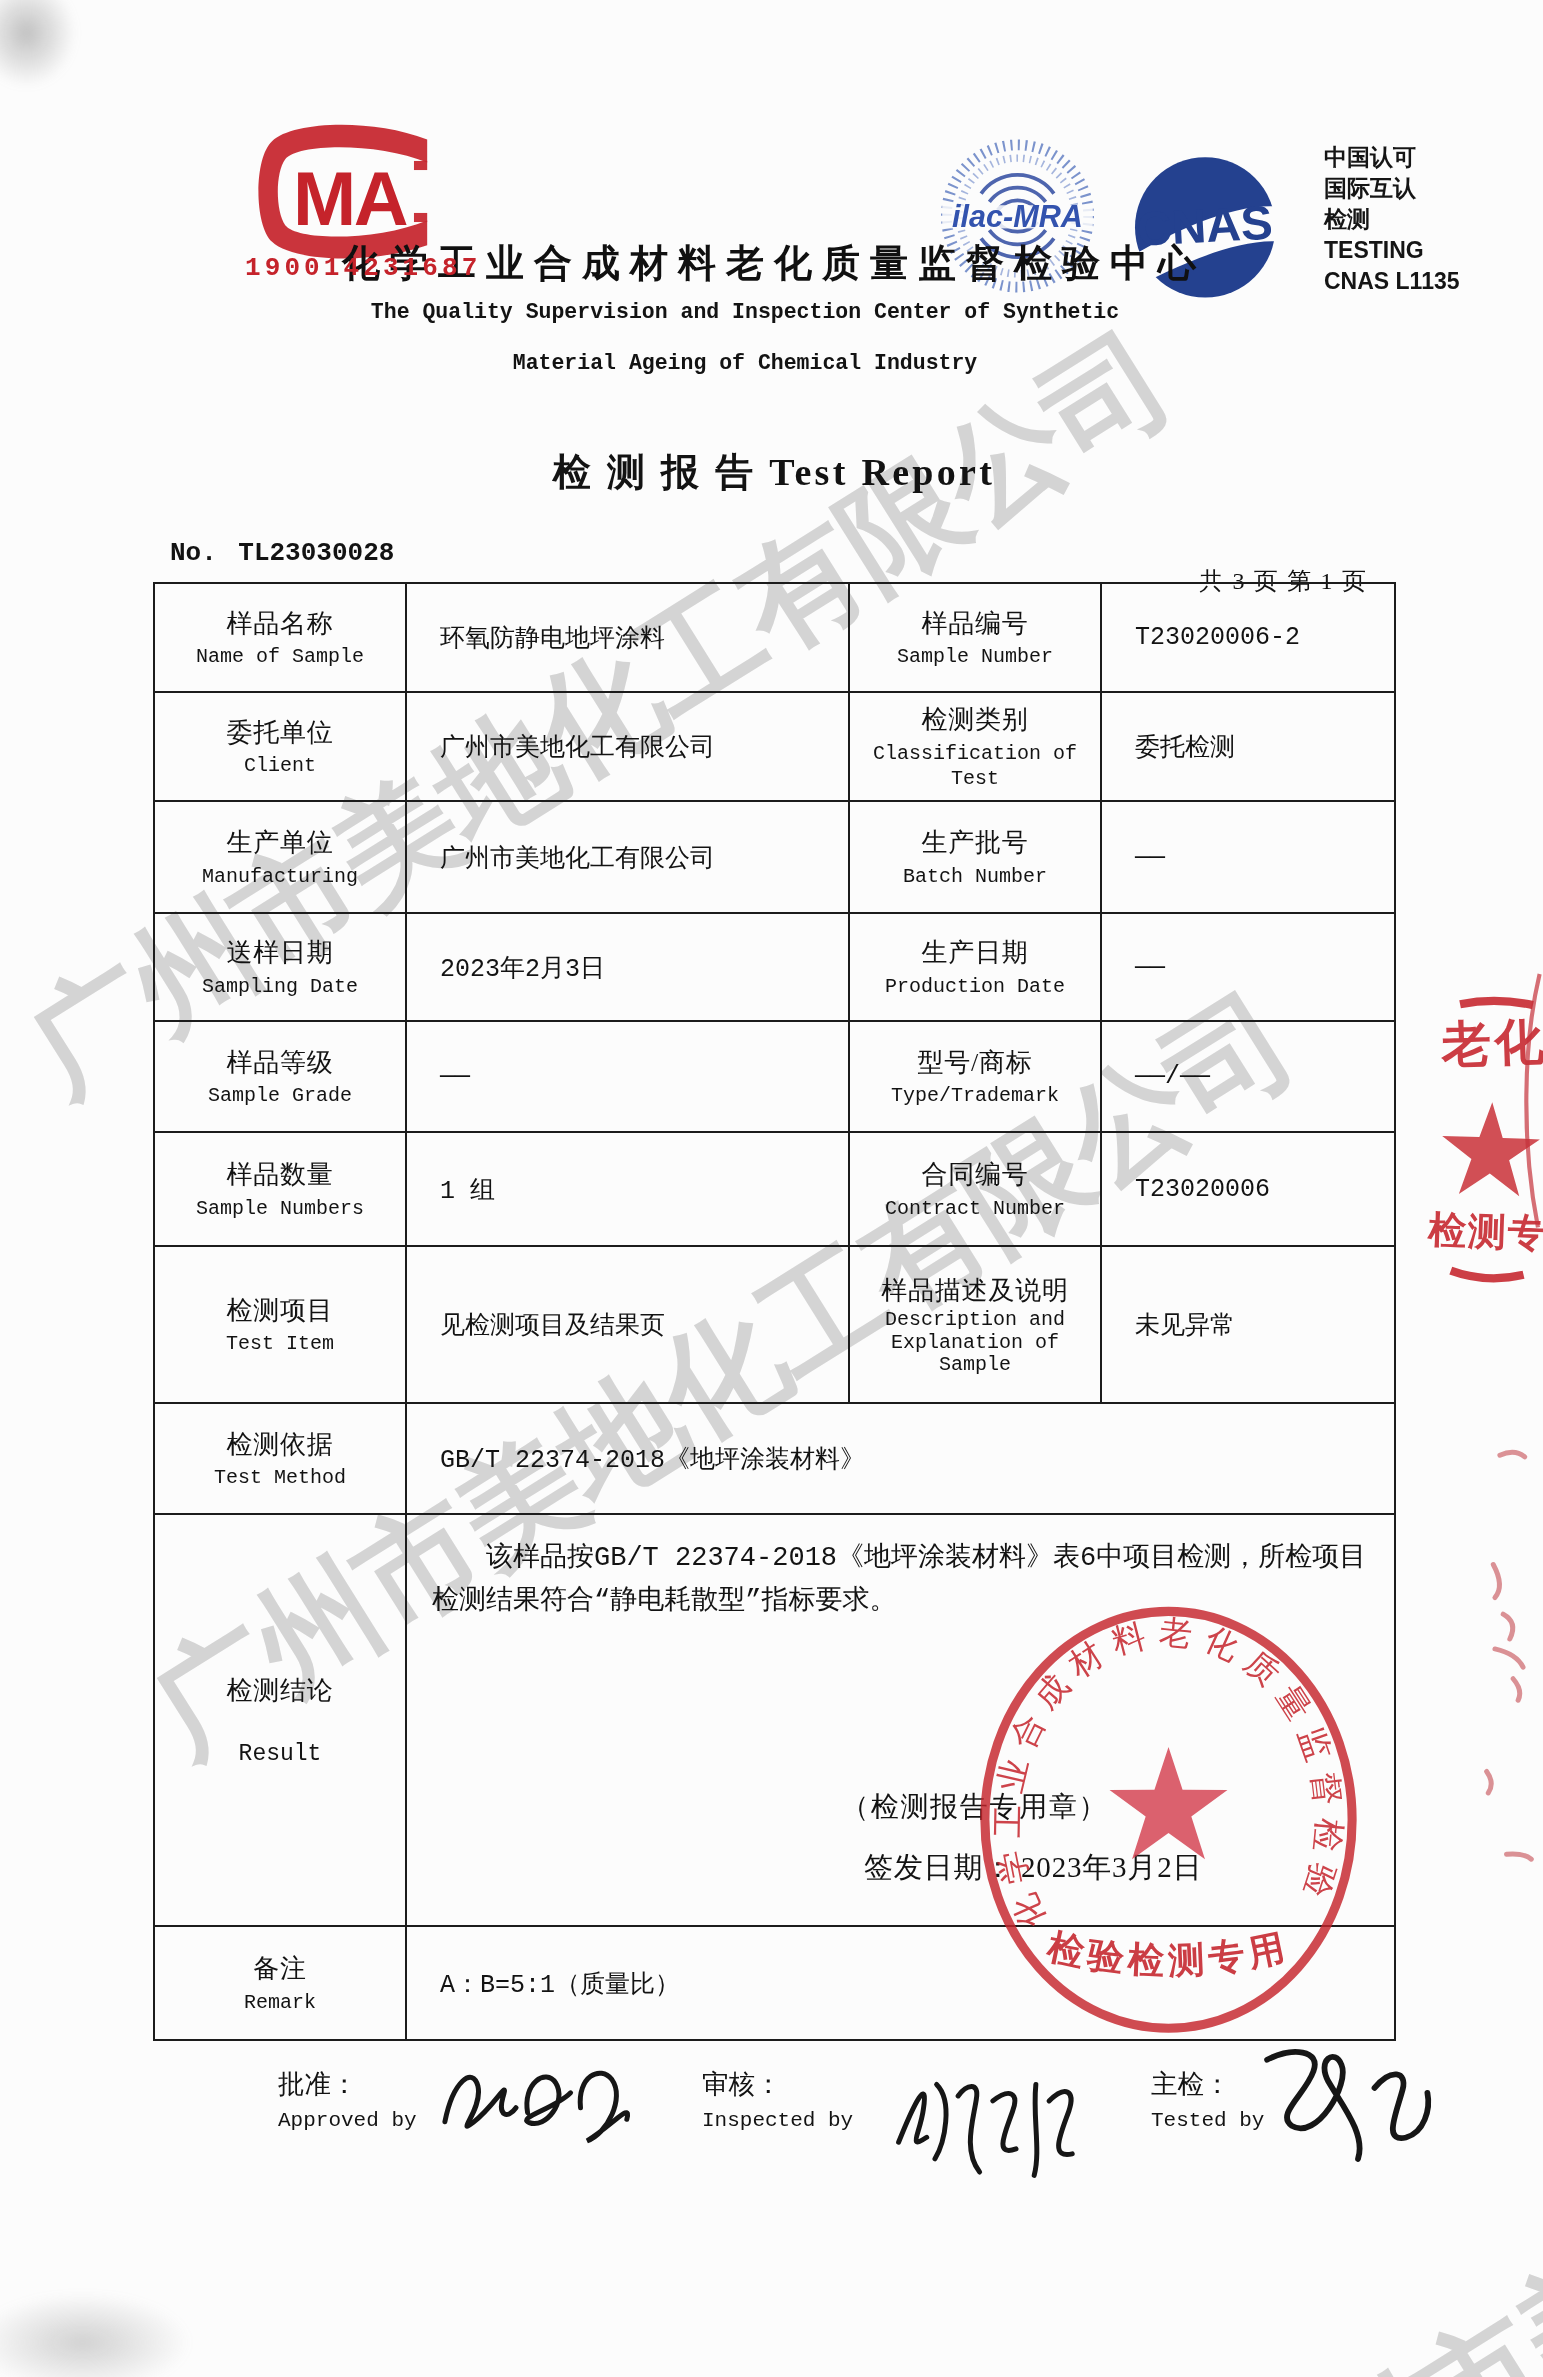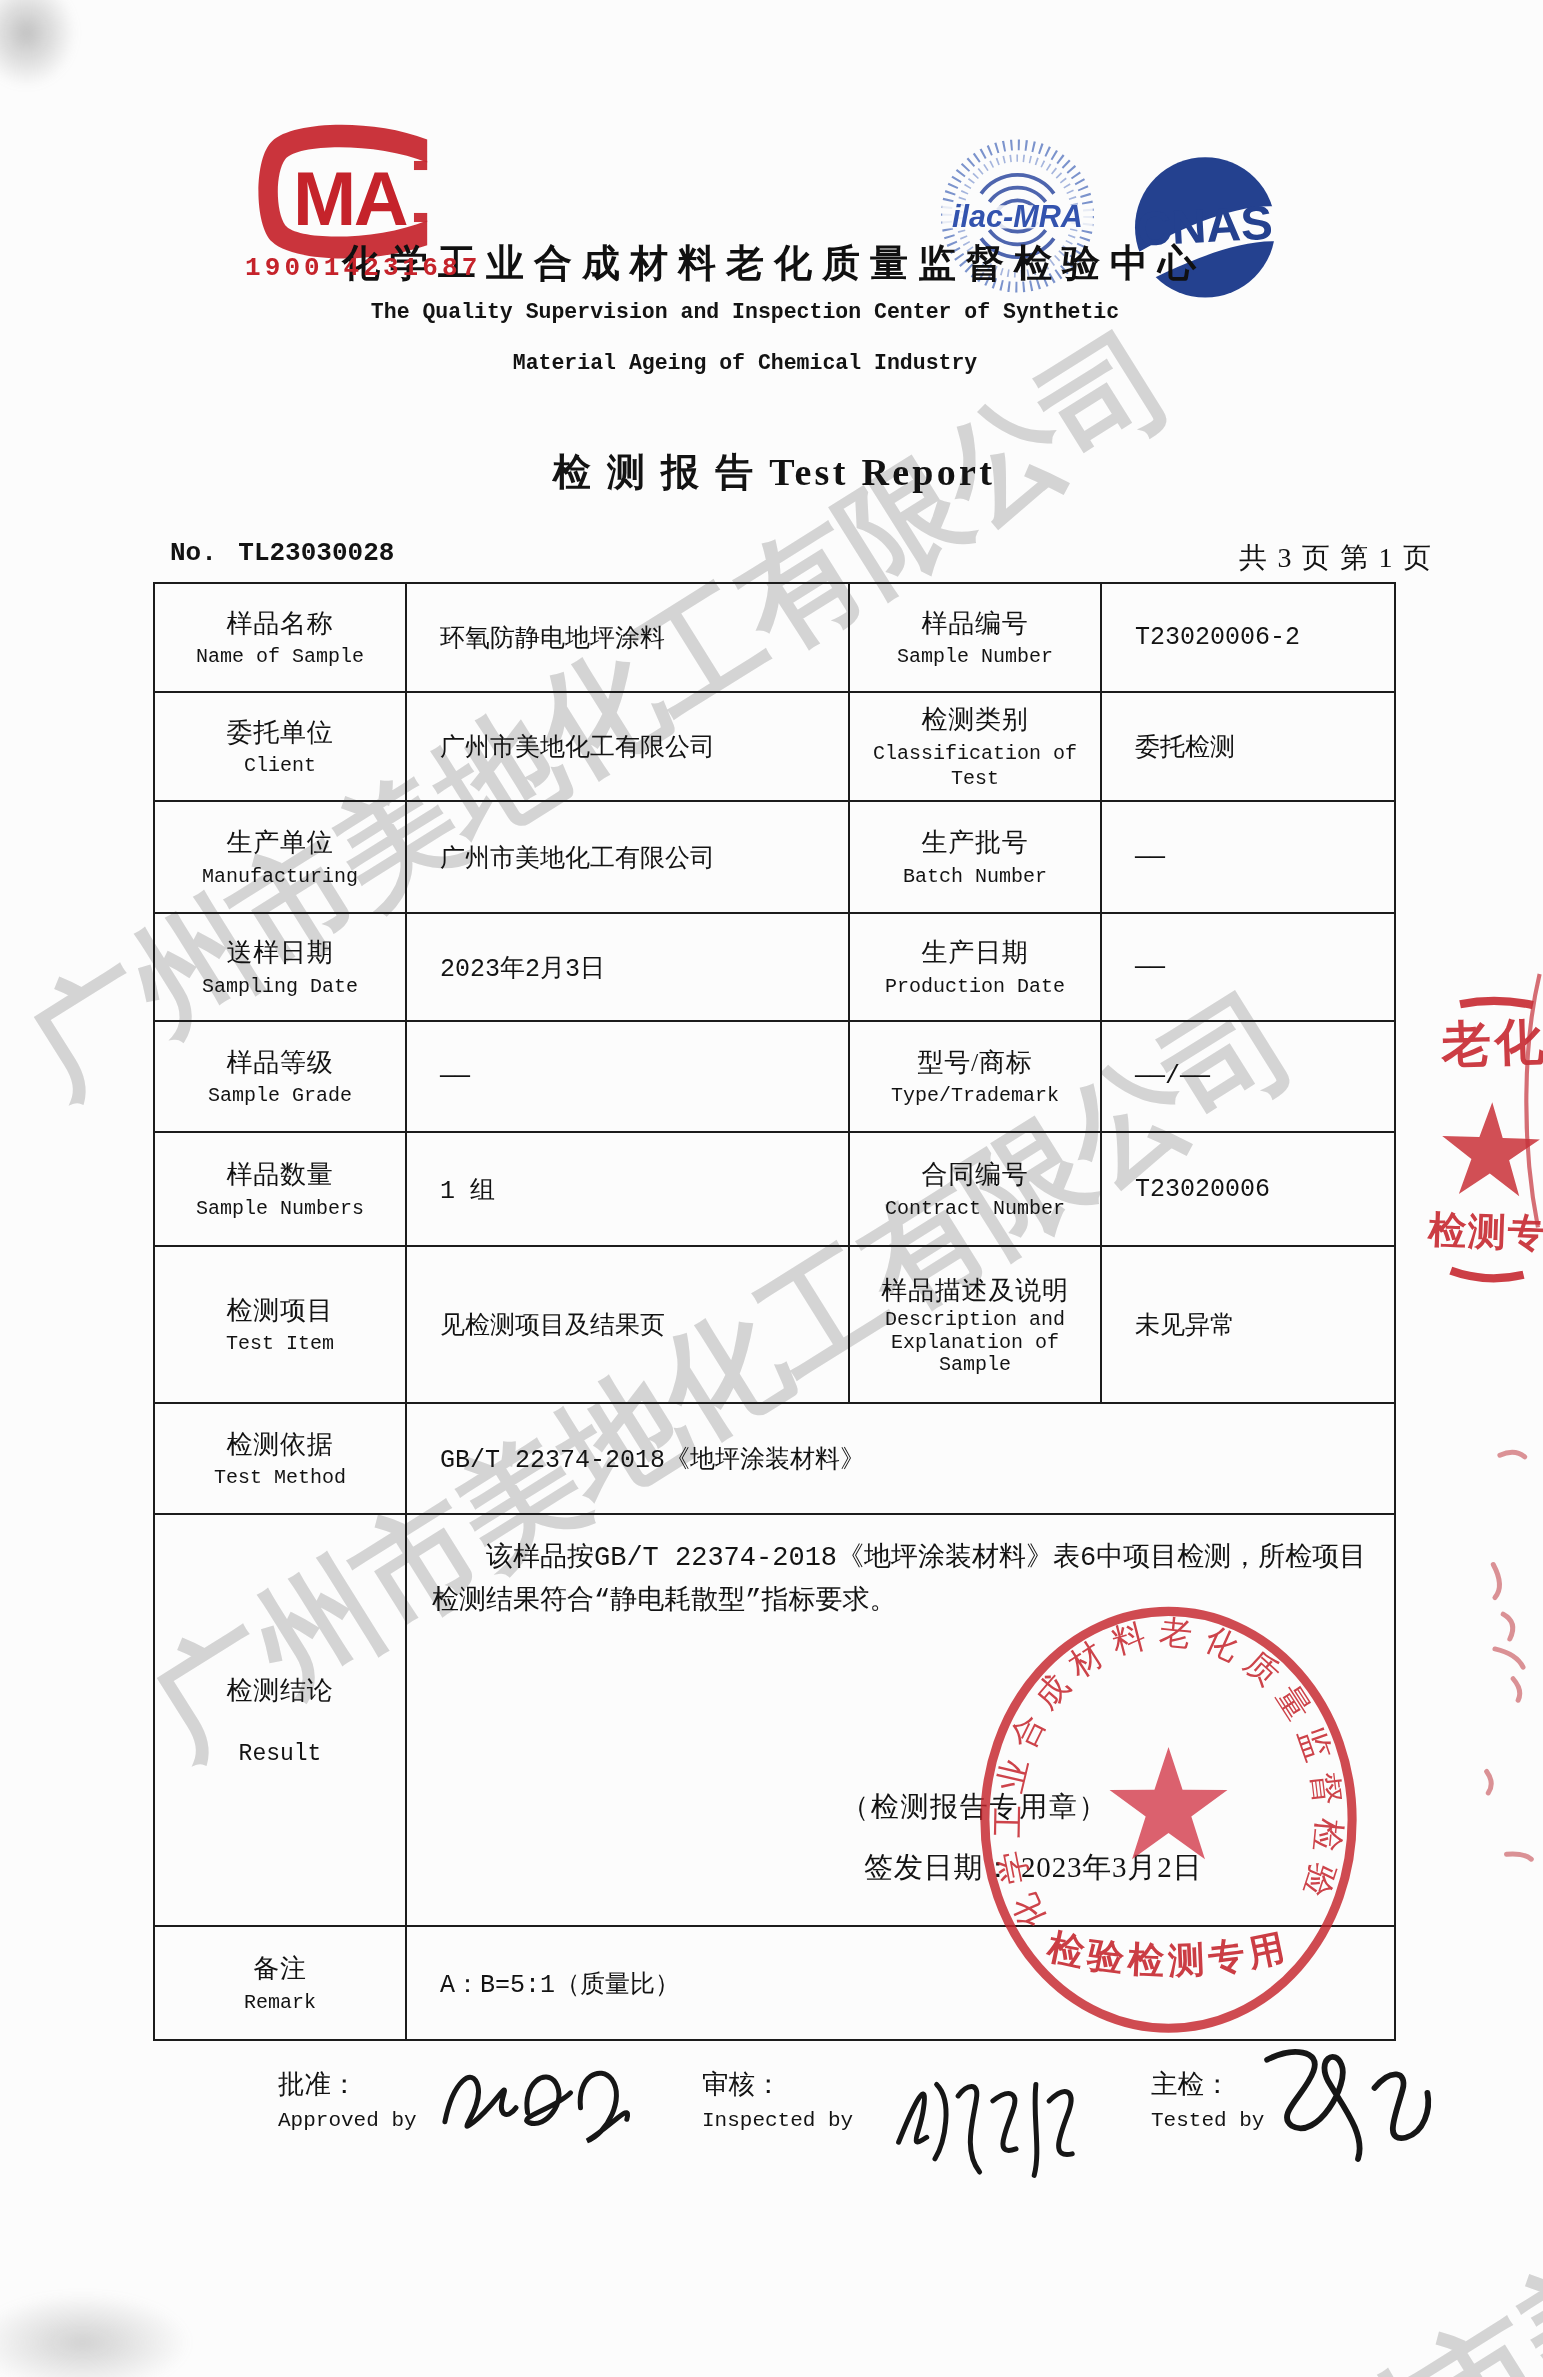--- a/index.html
+++ b/index.html
@@ -27,21 +27,21 @@
   .cnas-svg{left:1116px;top:151px;}
   .accred{left:1324px;top:142px;width:199px;font-family:"Liberation Sans",sans-serif;
           font-weight:700;font-size:23px;line-height:31px;color:#151515;z-index:3;}
   
   .report-title{position:absolute;top:447px;left:774px;transform:translateX(-50%);
                 font-weight:700;font-size:38px;letter-spacing:3.3px;white-space:nowrap;z-index:2;
                 font-family:"Liberation Serif",serif;}
   .no-line{position:absolute;left:170px;top:538px;font-family:"Liberation Mono",monospace;
            font-weight:700;font-size:26px;z-index:2;}
   .no-line .no-val{margin-left:21.5px;}
-  .pagination{position:absolute;left:1199px;top:539px;font-size:28px;letter-spacing:1.7px;z-index:2;margin-left:40px;}
+  .pagination{position:absolute;left:1199px;top:565px;font-size:24px;letter-spacing:1.7px;z-index:2;}
   
   table.rpt{position:absolute;left:153px;top:582px;width:1242px;border-collapse:collapse;
             table-layout:fixed;z-index:2;background:transparent;}
   table.rpt td{border:2.5px solid #1c1c1c;padding:0;vertical-align:middle;background:transparent;}
   .label-cell{text-align:center;}
   .lc{font-size:26px;letter-spacing:0.8px;}
   .le{font-family:"Liberation Mono",monospace;font-size:20px;line-height:25px;margin-top:3.3px;}
   .value-cell{padding-left:33px !important;font-size:25px;
               font-family:"Liberation Mono","Liberation Serif",serif;border-radius:25px;}
   .result-cell{position:relative;vertical-align:top !important;}
@@ -101,20 +101,27 @@
     <rect x="16" y="86" width="182" height="28" fill="#fcfcfc" opacity="0.85"></rect>
     <text x="107" y="112" text-anchor="middle" font-family="Liberation Sans, sans-serif" font-weight="bold" font-style="italic" font-size="37" fill="#3353ae">ilac-MRA</text>
   </svg>
 
   <svg class="hdr-el cnas-svg" width="180" height="156" viewBox="0 0 218 188">
     <circle cx="108" cy="92" r="85" fill="#24418f"></circle>
     <path d="M14,130 C70,96 150,58 206,68 L206,110 C150,102 70,140 14,170 Z" fill="#fcfcfc"></path>
     <text x="108" y="110" text-anchor="middle" font-family="Liberation Sans, sans-serif" font-weight="bold" font-size="58" fill="#24418f" transform="rotate(-3 108 100)">CNAS</text>
   </svg>
 
+  <div class="hdr-el accred">
+    <div>中国认可</div>
+    <div>国际互认</div>
+    <div>检测</div>
+    <div>TESTING</div>
+    <div>CNAS L1135</div>
+  </div>
 
   <div class="report-title">检 测 报 告 Test Report</div>
   <div class="no-line">
     <span>No.</span><span class="no-val">TL23030028</span>
   </div>
   <div class="pagination">共 3 页 第 1 页</div>
 
   <table class="rpt">
     <colgroup>
         <col style="width:252px">

